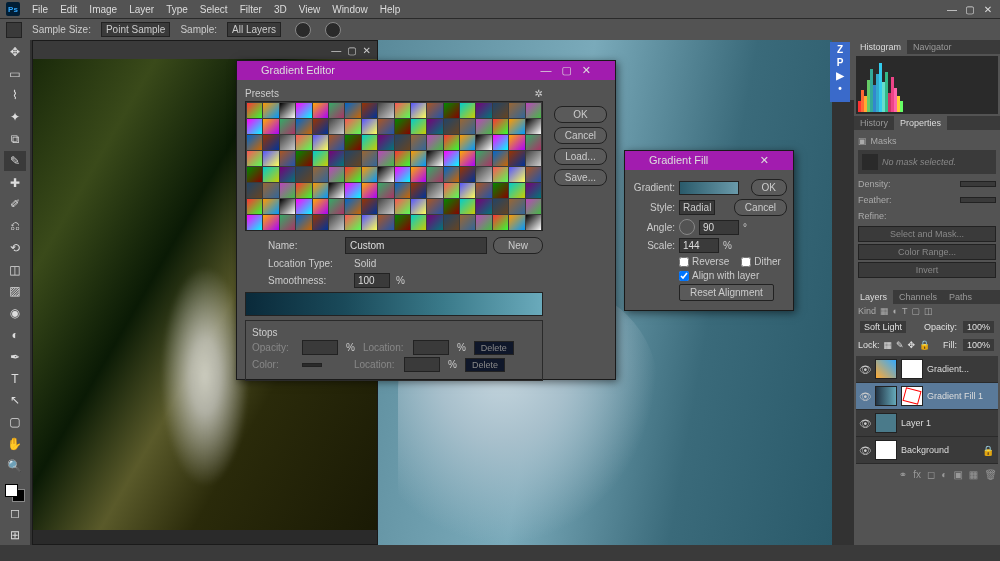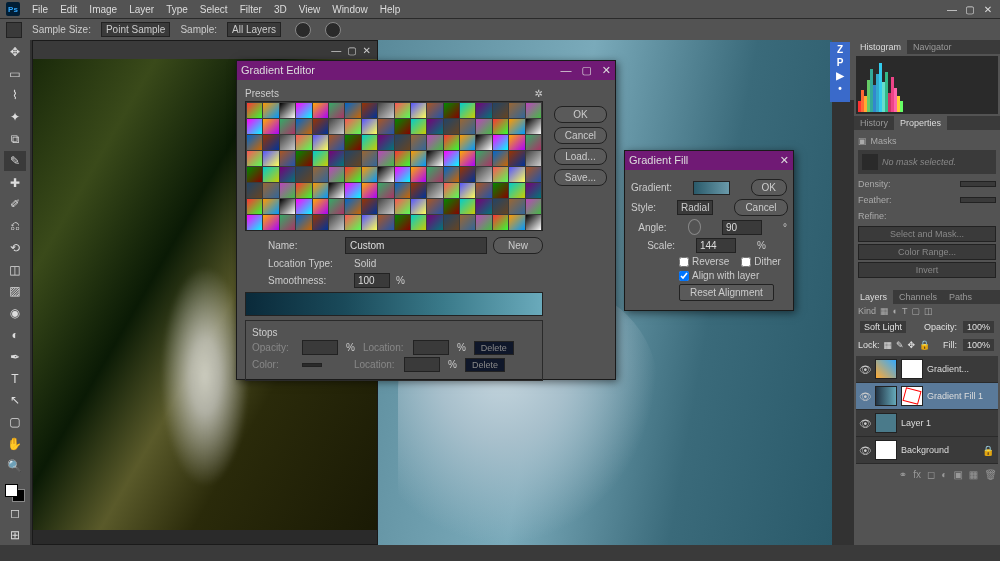--- a/index.html
+++ b/index.html
@@ -58,25 +58,25 @@
 .layer-row .mask { width:22px; height:20px; background:#fff; border:1px solid #222;}
 .layer-row .name { font-size:9px; color:#ddd;}
 .layers .bottombar { display:flex; justify-content:flex-end; gap:6px; padding:3px; font-size:10px; color:#999;}
 
 
 .strip { position:absolute; right:146px; top:40px; width:22px; background:#535353; }
 .strip .ic { width:18px; height:18px; margin:2px auto; display:flex;align-items:center;justify-content:center;color:#ccc;font-size:11px;}
 
 
 .dlg { position:absolute; background:#535353; border:1px solid #1a1a1a; box-shadow:2px 2px 8px rgba(0,0,0,0.5); }
-.dlg .title { background:#701a75; padding:3px 4px; font-size:11px; color:#ddd; display:flex;}
+.dlg .title { background:#a21caf; padding:3px 24px; font-size:11px; color:#ddd; display:flex;}
 .dlg .title .x { margin-left:auto; }
 .gradfill { left:624px; top:150px; width:170px; }
 .gradfill .body { padding:6px; font-size:10px; color:#ccc;}
-.gradfill .row { display:flex; align-items:center; margin:3px 0; gap:21px;}
+.gradfill .row { display:flex; align-items:center; margin:3px 0; gap:4px;}
 .gradfill .row .lab { width:44px; text-align:right; }
 .gradfill .inp { background:#3a3a3a; border:1px solid #222; padding:1px 3px; width:40px; font-size:10px; color:#ddd;}
 .gradfill .dd3 { background:#3a3a3a; border:1px solid #222; padding:1px 3px; font-size:10px;}
 .gradfill .btn { background:#5a5a5a; border:1px solid #222; padding:2px 10px; border-radius:8px; font-size:10px;}
 .gradfill .chk { display:flex; align-items:center; gap:3px; font-size:10px;}
 .gradfill .gradswatch { width:60px; height:14px; background:linear-gradient(90deg,#2a5a6a,#4a7a8a,#6a9aaa); border:1px solid #222;}
 
 
 .gradedit { left:236px; top:60px; width:380px; height:320px; }
 .gradedit .body { padding:8px; font-size:10px; color:#ccc; }

